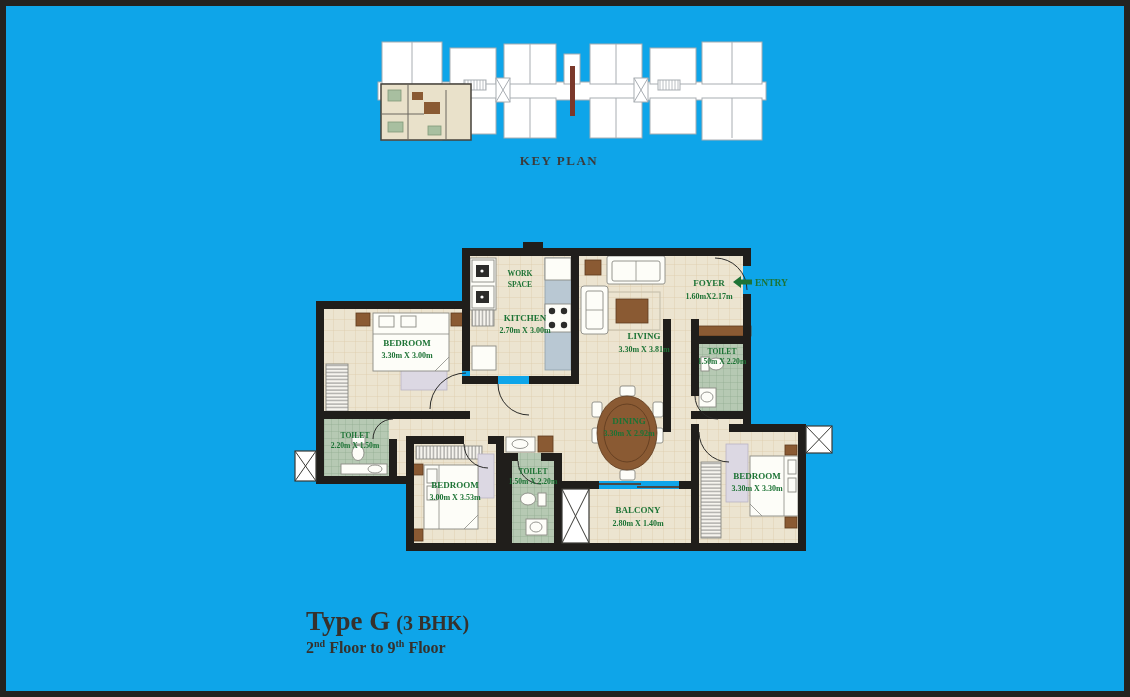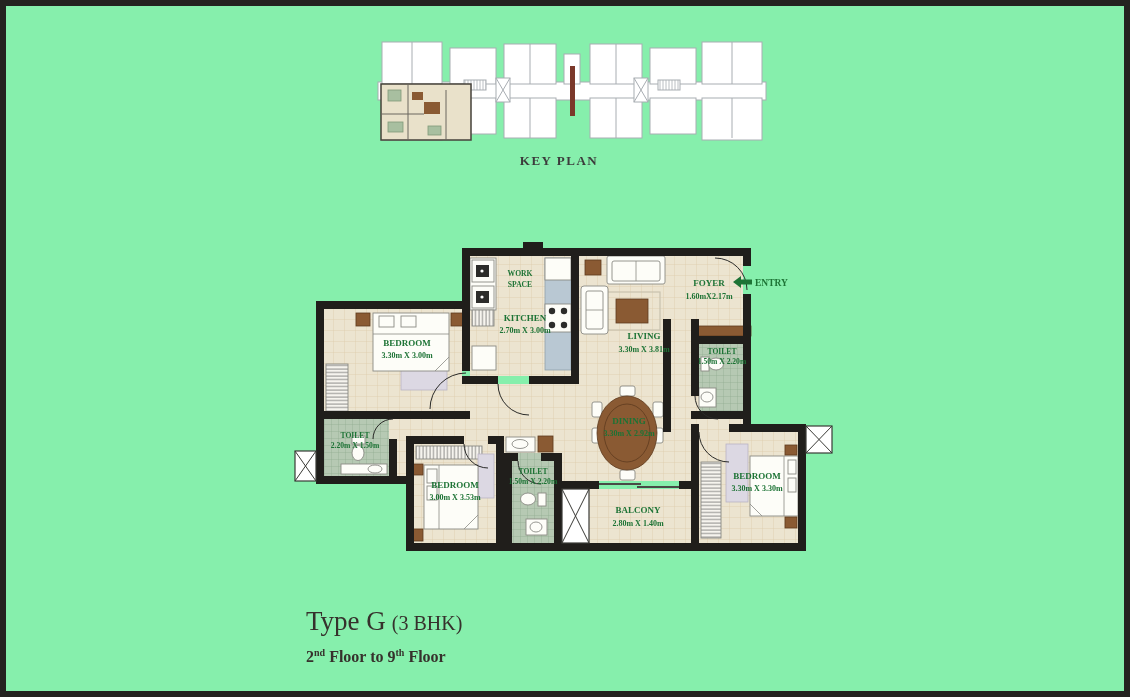--- a/index.html
+++ b/index.html
@@ -1,27 +1,27 @@
 <!DOCTYPE html>
 <html><head>
 <meta charset="utf-8">
 <style>
   html,body{margin:0;padding:0;background:#242220;}
-  .screen{position:relative;width:1130px;height:697px;background:#86efac;
+  .screen{position:relative;width:1130px;height:697px;background:#0ea5e9;
           box-sizing:border-box;border:6px solid #242220;overflow:hidden;
           font-family:"Liberation Serif",serif;padding-left:17px;}
   .keyplan-svg{position:absolute;left:362px;top:28px;width:408px;height:116px;}
   .keyplan-caption{position:absolute;left:463px;top:147px;width:180px;text-align:center;
           font-weight:bold;font-size:13px;letter-spacing:1.5px;color:#3c3c3c;}
   .plan-svg{position:absolute;left:283px;top:236px;width:552px;height:330px;}
   .footer{position:absolute;left:300px;top:600px;color:#36312c;}
-  .footer .line1{font-weight:normal;font-size:27px;line-height:30px;text-align:center;}
+  .footer .line1{font-weight:bold;font-size:27px;line-height:30px;text-align:center;}
   .footer .line1 .sub{font-size:20px;margin-left:6px;}
   .footer .line2{font-weight:bold;font-size:20px;line-height:24px;}
-  .footer .line3{font-weight:bold;font-size:16px;margin-top:9px;}
+  .footer .line3{font-weight:bold;font-size:16px;}
   .footer sup{font-size:10px;}
   
   .wall{fill:#201e1b;}
   .wood{fill:#8a5a33;stroke:#5d3a1e;stroke-width:0.8;}
   .wht{fill:#fdfdf8;stroke:#8a8a84;stroke-width:0.9;}
   .rug{fill:#dcd8e3;stroke:#b9b3c4;stroke-width:0.8;}
   .arc{fill:none;stroke:#2a2a28;stroke-width:1;}
   .shaft{fill:#ffffff;stroke:#3a3a36;stroke-width:1.2;}
   .shaft-x{stroke:#3a3a36;stroke-width:1;}
   .dark{fill:#2c2c2a;}

